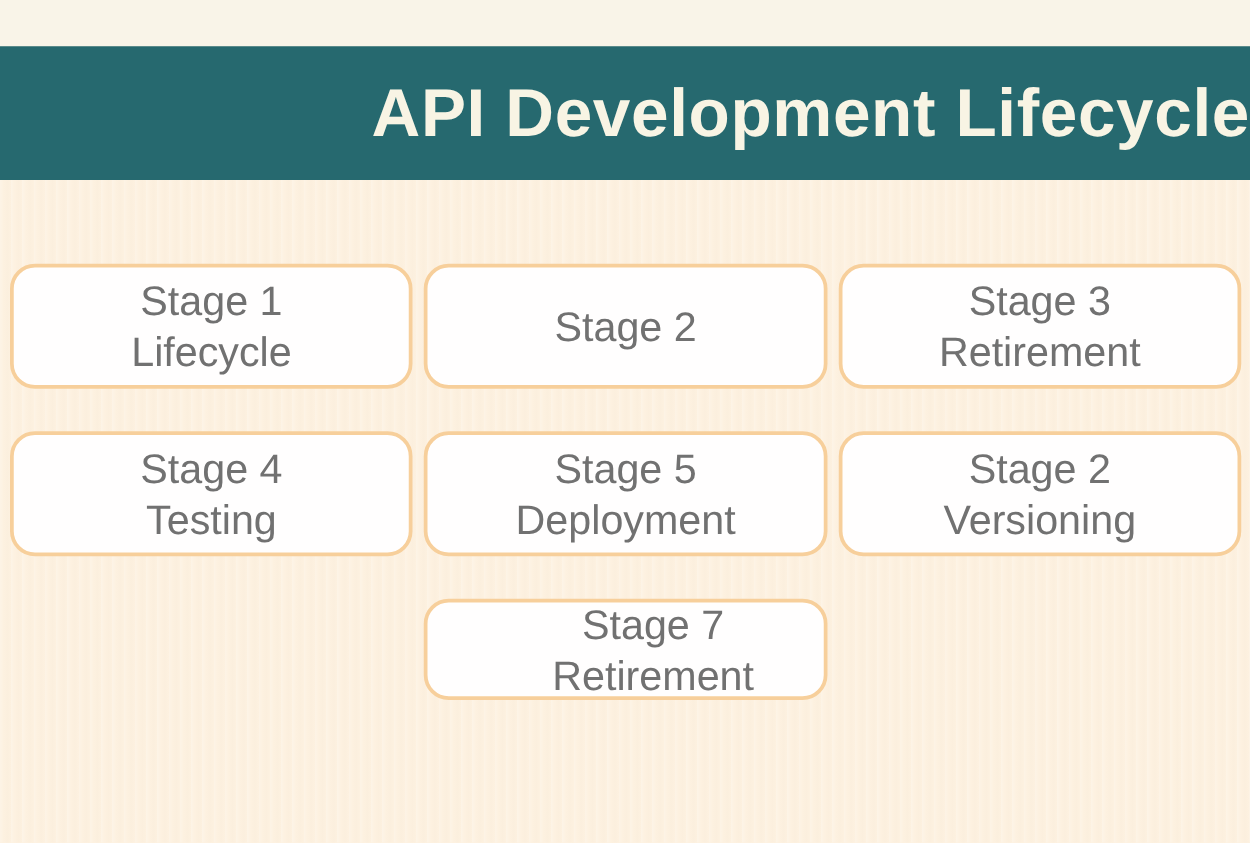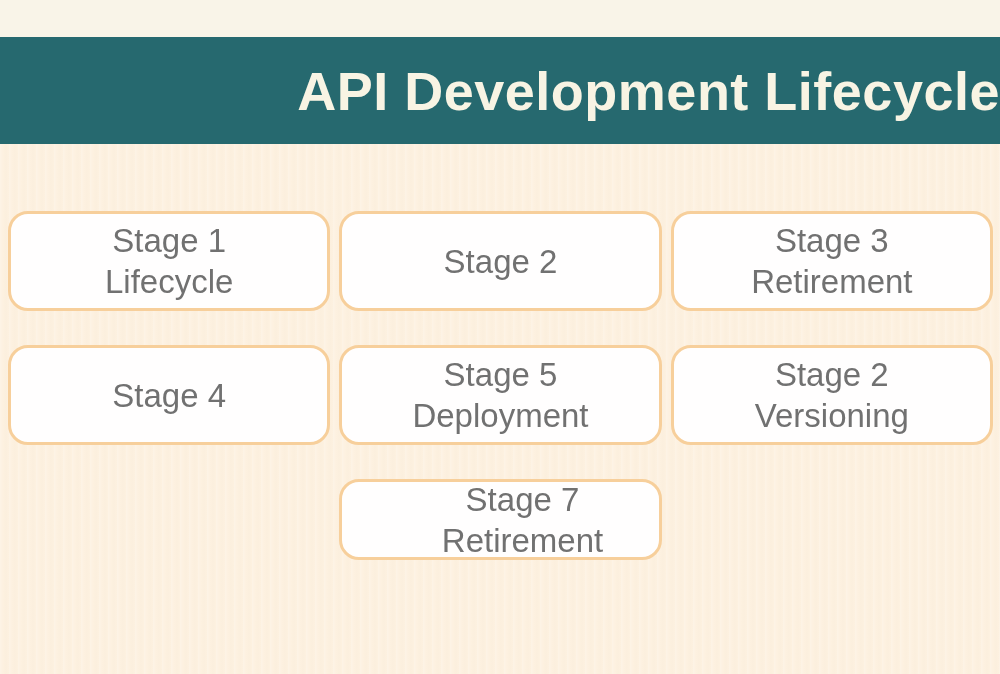--- a/index.html
+++ b/index.html
@@ -105,20 +105,21 @@
     <span>Stage 2</span>
   </div>
 
   <div class="stage-card">
     <span>Stage 3</span>
     <span>Retirement</span>
   </div>
 
   <div class="stage-card">
     <span>Stage 4</span>
+    <span>Testing</span>
   </div>
 
   <div class="stage-card">
     <span>Stage 5</span>
     <span>Deployment</span>
   </div>
 
   <div class="stage-card">
     <span>Stage 2</span>
     <span>Versioning</span>

